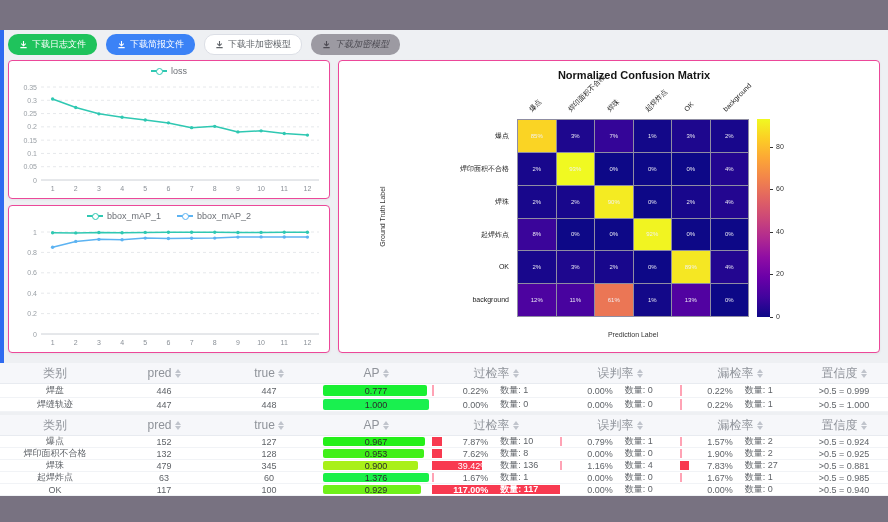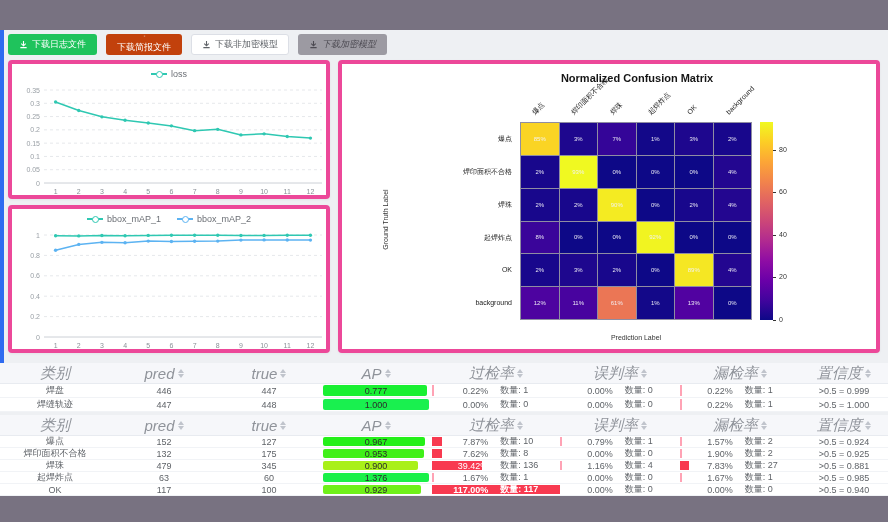--- a/index.html
+++ b/index.html
@@ -5,31 +5,31 @@
   html,body{margin:0;padding:0;}
   body{width:888px;height:522px;position:relative;overflow:hidden;background:#eef0f3;
        font-family:"Liberation Sans","DejaVu Sans",sans-serif;}
   .chrome{position:absolute;left:0;width:888px;background:#787281;}
   #chrome-top{top:0;height:30px;}
   #chrome-bottom{top:490px;height:32px;}
   #accent-left{position:absolute;left:0;top:30px;width:4px;height:333px;background:#2f6bf0;}
 
   
   #toolbar{position:absolute;left:8px;top:34px;display:flex;gap:9px;}
-  .btn{height:21px;padding:0 10px;border-radius:3px;font-size:9px;display:inline-flex;
+  .btn{height:21px;padding:0 10px;border-radius:10px;font-size:9px;display:inline-flex;
        align-items:center;gap:4px;border:1px solid transparent;cursor:pointer;white-space:nowrap;
        font-family:inherit;}
   .btn.green{background:#1fc35c;color:#fff;}
-  .btn.orange{background:#c2410c;color:#fff;flex-direction:column;}
+  .btn.orange{background:#3b82f6;color:#fff;}
   .btn.white{background:#ffffff;color:#5f6368;border-color:#dcdfe6;}
   .btn.gray{background:#9c9aa2;color:#4c4a52;font-style:italic;}
   .btn svg{display:block;}
 
   
-  .card{position:absolute;background:#fff;border:4px solid #ec4899;border-radius:4px;
+  .card{position:absolute;background:#fff;border:1px solid #ec4899;border-radius:4px;
         box-shadow:0 1px 3px rgba(0,0,0,0.05);box-sizing:border-box;}
   #loss-card{left:8px;top:60px;width:322px;height:139px;}
   #map-card{left:8px;top:205px;width:322px;height:148px;}
   #cm-card{left:338px;top:60px;width:542px;height:293px;}
 
   .legend{display:flex;justify-content:center;align-items:center;gap:16px;height:20px;
           font-size:9px;color:#6b6f75;}
   .legend-item{display:inline-flex;align-items:center;gap:4px;cursor:pointer;}
   .lmark{width:16px;height:2px;position:relative;display:inline-block;}
   .lring{position:absolute;left:5px;top:-2.5px;width:5px;height:5px;border:1.5px solid;
@@ -55,21 +55,21 @@
                  #f2844b 30%,#e16462 40%,#cc4778 50%,#b12a90 60%,#8f0da4 70%,#6a00a8 80%,
                  #41049d 90%,#0d0887 100%);}
   .cb-tick{position:absolute;width:3px;height:1px;background:#333;}
   .cb-label{position:absolute;font-size:7px;color:#333;}
 
   
   .ttable{position:absolute;left:0;width:888px;background:#fff;}
   .trow{display:grid;grid-template-columns:110px 108px 102px 112px 128px 120px 120px 88px;
         align-items:stretch;}
   .thead{background:#f6f7fa;border-bottom:1px solid #e8ebf0;height:20px;}
-  .thead .tc{color:#8f939a;font-size:15px;font-style:italic;}
+  .thead .tc{color:#8f939a;font-size:12px;}
   .tdata{border-bottom:1px solid #f1f3f6;}
   .tc{position:relative;display:flex;align-items:center;justify-content:center;
       text-align:center;font-size:9px;color:#5f6368;overflow:hidden;}
   .sort{display:inline-flex;flex-direction:column;margin-left:3px;gap:1px;cursor:pointer;}
   .sort i{display:block;width:0;height:0;border-left:3px solid transparent;
           border-right:3px solid transparent;}
   .sort .up{border-bottom:4px solid #c0c4cc;}
   .sort .down{border-top:4px solid #c0c4cc;}
   .ap-cell{padding:1px 3px;box-sizing:border-box;}
   .ap-bar{position:absolute;left:3px;top:1px;bottom:1px;border-radius:2px;}
@@ -477,21 +477,21 @@
       <div class="tc rate-cell">
         <div class="rate-bar" style="width: 1.57%; min-width: 2px; background: rgb(255, 163, 181);"></div>
         <span class="rp">1.57%</span>
         <span class="rc">数量: 2</span>
       </div>
       <div class="tc">&gt;0.5 = 0.924</div>
     </div>
     <div class="trow tdata" style="height: 11px;">
       <div class="tc">焊印面积不合格</div>
       <div class="tc">132</div>
-      <div class="tc">175</div>
+      <div class="tc">128</div>
       <div class="tc ap-cell">
         <div class="ap-bar" style="width: calc(95.3% - 6px); background: rgb(64, 240, 25);"></div>
         <div class="ap-text">0.953</div>
       </div>
       <div class="tc rate-cell">
         <div class="rate-bar" style="width: 7.62%; min-width: 2px; background: rgb(248, 58, 80);"></div>
         <span class="rp">7.62%</span>
         <span class="rc">数量: 8</span>
       </div>
       <div class="tc rate-cell">

